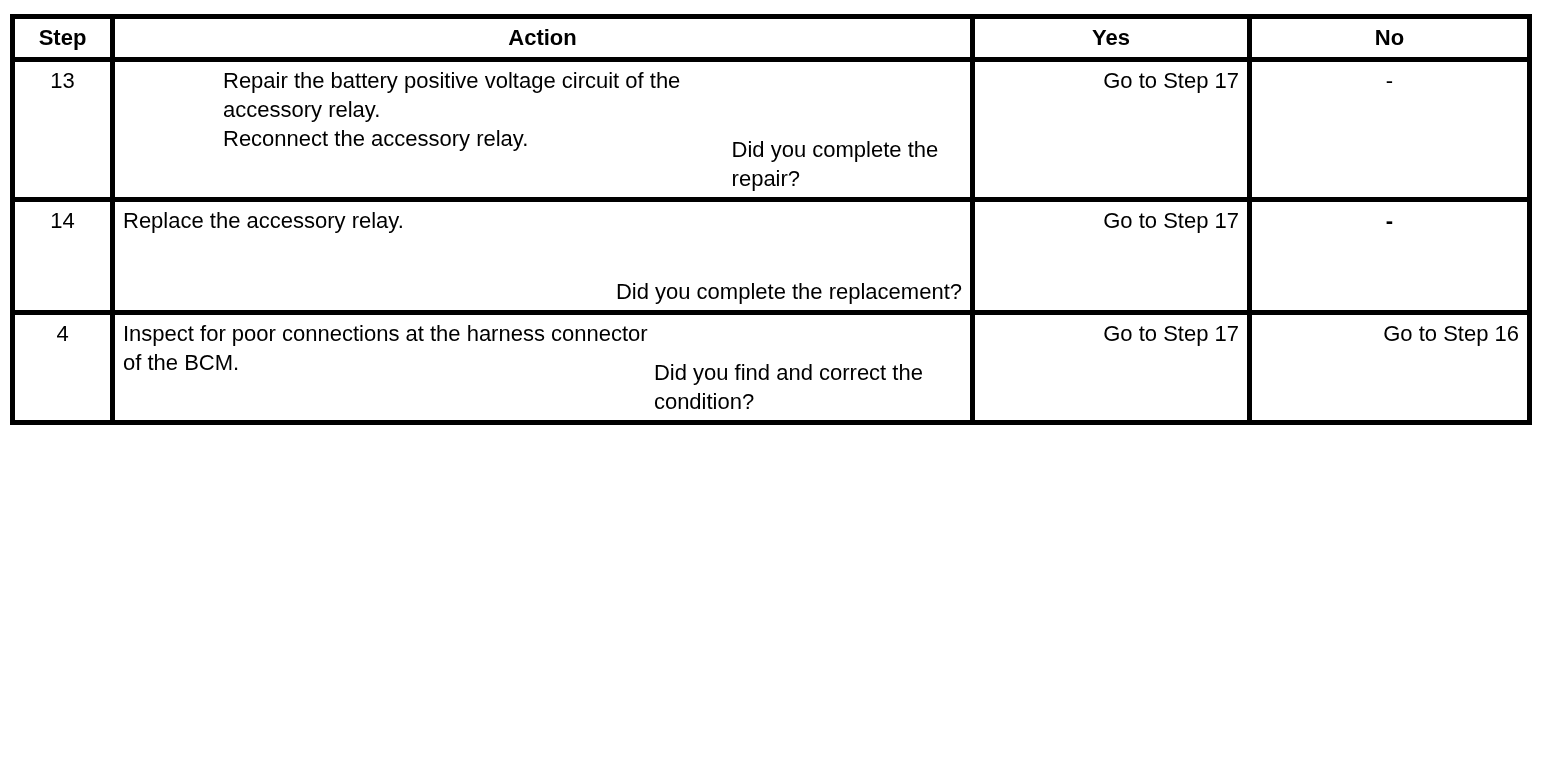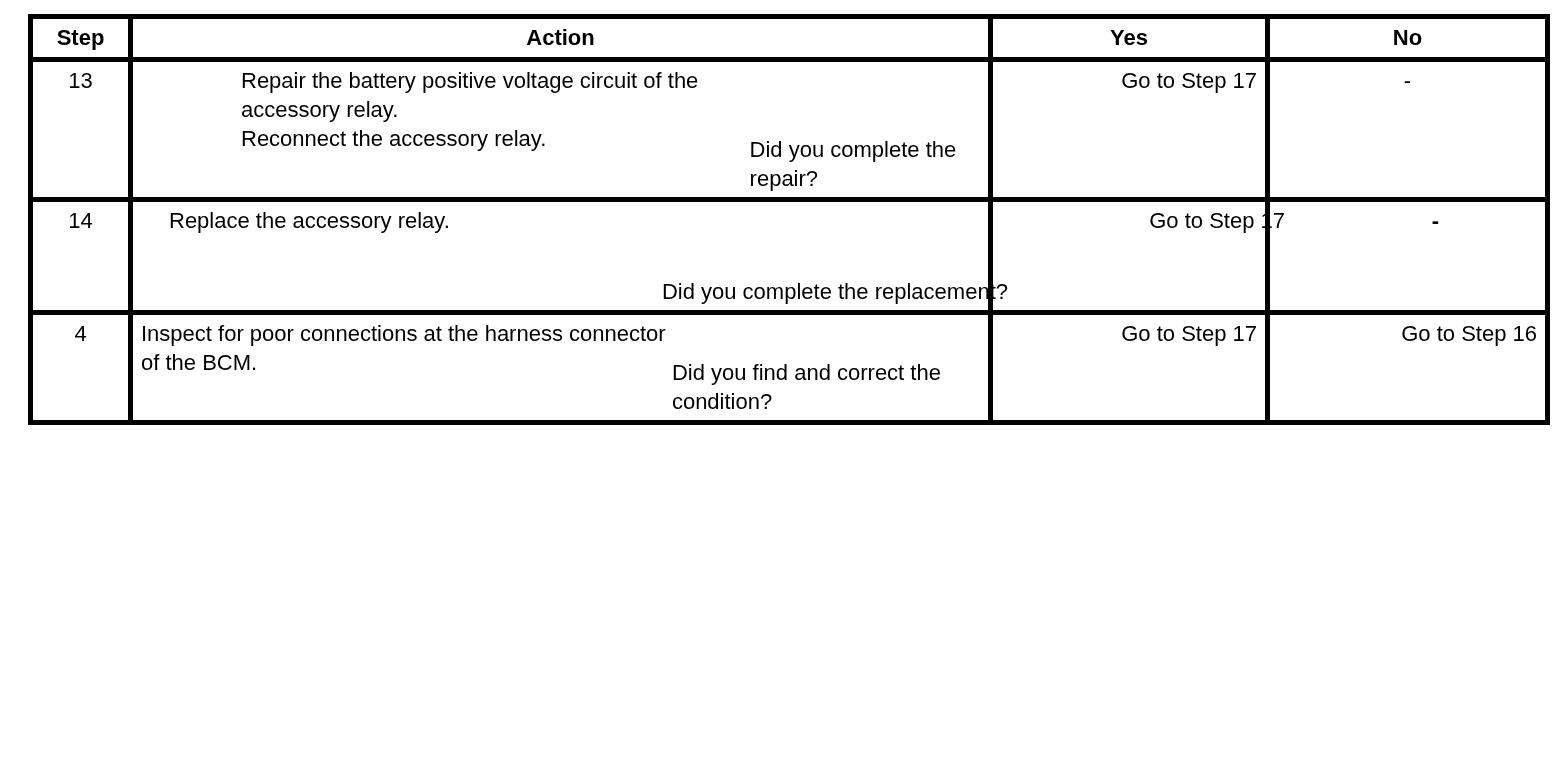--- a/index.html
+++ b/index.html
@@ -12,21 +12,21 @@
     color: #000000;
   }
   .page {
     position: relative;
     width: 1568px;
     height: 768px;
     overflow: hidden;
   }
   table.diag {
     position: absolute;
-    left: 28px;
+    left: 10px;
     top: 14px;
     border-collapse: collapse;
     table-layout: fixed;
     width: 1517px;
     padding-left: 20px;
   }
   table.diag th, table.diag td {
     border: 5px solid #000000;
     padding: 4px 8px;
     vertical-align: top;
@@ -51,21 +51,21 @@
     vertical-align: middle;
     font-size: 22px;
   }
   .cell-inner {
     display: flex;
     flex-direction: row;
     width: 100%;
   }
   
   .r13 .cell-inner { height: 127px; }
-  .r14 .cell-inner { height: 100px; margin-left: 28px; }
+  .r14 .cell-inner { height: 100px; }
   .r15 .cell-inner { height: 97px; justify-content: flex-end; }
   .r16 .cell-inner { height: 223px; }
   .r17 .cell-inner { height: 90px; }
 
   .action-inner { justify-content: space-between; }
   .action-inner.stack-bottom { justify-content: flex-end; }
   .indent { padding-left: 100px; }
   .question { margin-top: auto; }
   .bold-line { font-weight: bold; }
   .gap-below { margin-bottom: 45px; }

